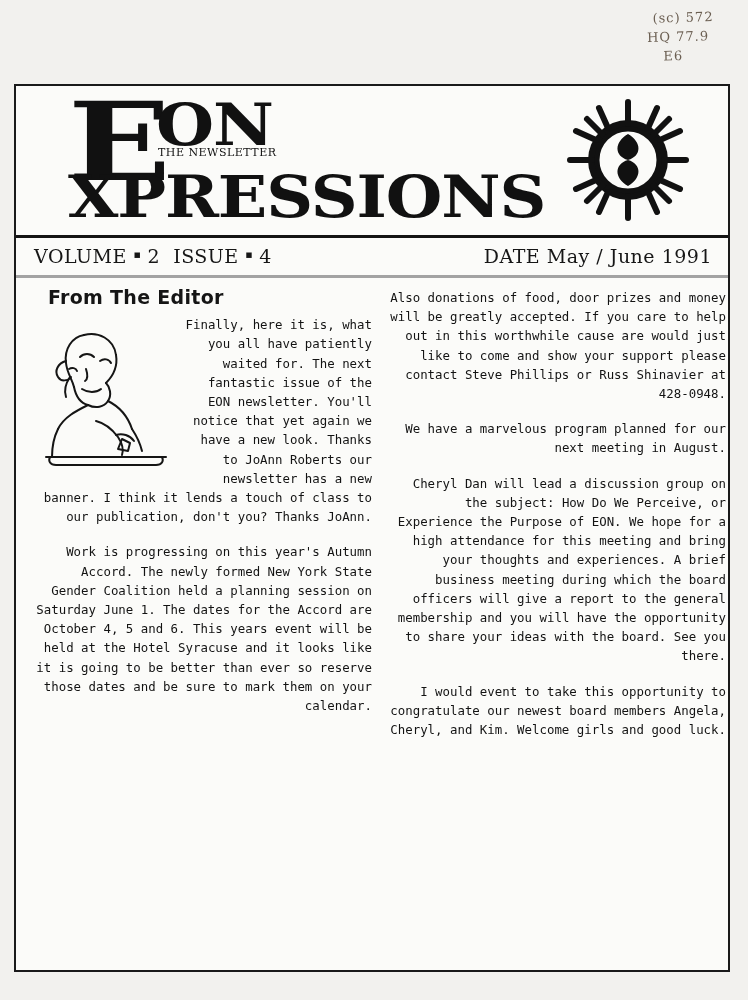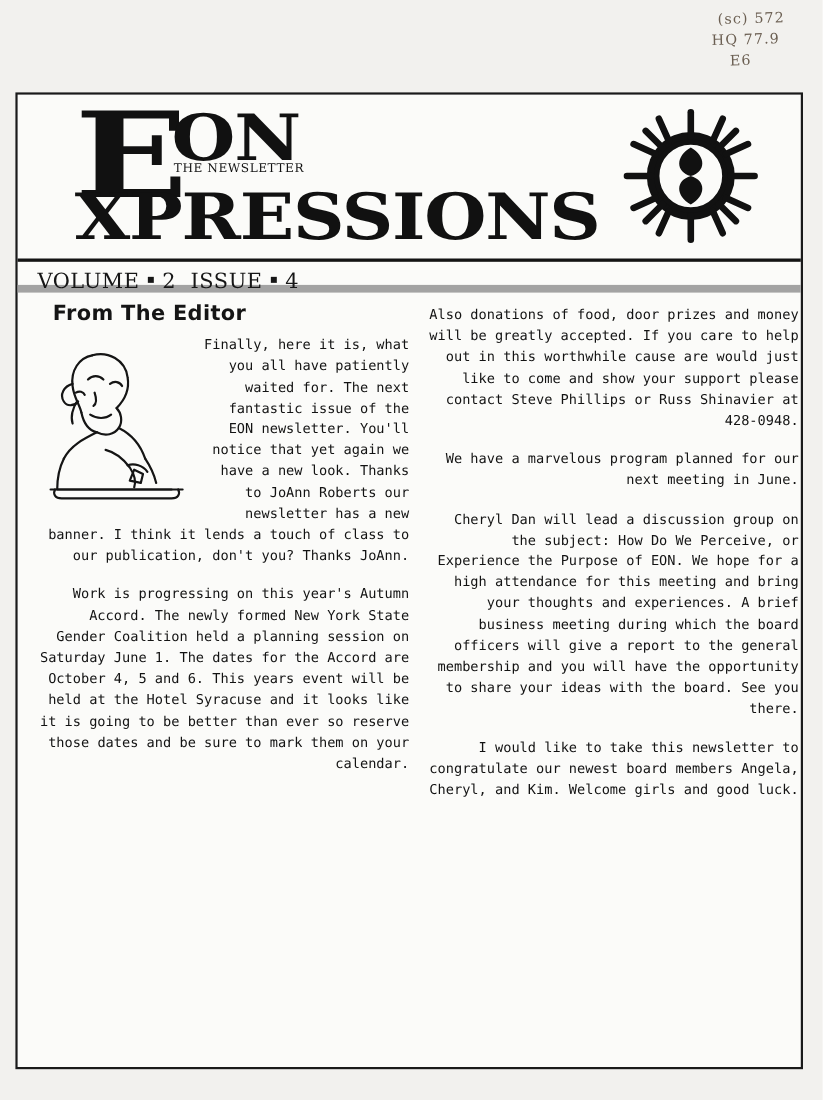--- a/index.html
+++ b/index.html
@@ -122,22 +122,22 @@
     position: absolute;
     right: 38px;
     top: 12px;
     width: 124px;
     height: 124px;
   }
 
   
   .volbar {
     position: relative;
-    height: 28px;
-    border-bottom: 7px solid #a3a3a3;
+    height: 40px;
+    border-bottom: 3px solid #a3a3a3;
     box-sizing: border-box;
   }
   .volbar .vol {
     position: absolute;
     left: 18px;
     top: 7px;
     font-family: "DejaVu Serif", serif;
     font-size: 19px;
     letter-spacing: 0.5px;
     color: #161616;
@@ -251,20 +251,24 @@
 
     <div class="volbar">
       <div class="vol">
         <span>VOLUME</span>
         <span class="sq">▪</span>
         <span>2</span>
         &nbsp;<span>ISSUE</span>
         <span class="sq">▪</span>
         <span>4</span>
       </div>
+      <div class="dt">
+        <span>DATE</span>
+        <span>May / June 1991</span>
+      </div>
     </div>
 
     <div class="body-area">
 
       <div class="col col-left">
         <h2 class="section-title">From The Editor</h2>
 
         <svg class="editor-figure" viewBox="0 0 140 156">
           <g fill="none" stroke="#151515" stroke-width="2" stroke-linecap="round" stroke-linejoin="round">
             <path d="M48 18 C36 20, 28 32, 30 46 C31 56, 36 62, 38 70"></path>
@@ -289,20 +293,20 @@
             <path d="M34 60 C30 66, 28 74, 30 80"></path>
           </g>
         </svg>
 
         <p class="para">Finally, here it is, what you all have patiently waited for. The next fantastic issue of the EON newsletter.  You'll notice that yet again we have a new look. Thanks to JoAnn Roberts our newsletter has a new banner.  I think it lends a touch of class to our publication, don't you? Thanks JoAnn.</p>
         <p class="para">Work is progressing on this year's Autumn Accord.  The newly formed New York State Gender Coalition held a planning session on Saturday June 1.  The dates for the Accord are October 4, 5 and 6.  This years event will be held at the Hotel Syracuse and it looks like it is going to be better than ever so reserve those dates and be sure to mark them on your calendar.</p>
       </div>
 
       <div class="col col-right">
         <p class="para">Also donations of food, door prizes and money will be greatly accepted.  If you care to help out in this worthwhile cause are would just like to come and show your support please contact Steve Phillips or Russ Shinavier at 428-0948.</p>
-        <p class="para">We have a marvelous program planned for our next meeting in June.</p>
+        <p class="para">We have a marvelous program planned for our next meeting in August.</p>
         <p class="para">Cheryl Dan will lead a discussion group on the subject:  How Do We Perceive, or Experience the Purpose of EON.  We hope for a high attendance for this meeting and bring your thoughts and experiences.  A brief business meeting during which the board officers will give a report to the general membership and you will have the opportunity to share your ideas with the board. See you there.</p>
-        <p class="para">I would like to take this newsletter to congratulate our newest board members Angela, Cheryl, and Kim.  Welcome girls and good luck.</p>
+        <p class="para">I would event to take this opportunity to congratulate our newest board members Angela, Cheryl, and Kim.  Welcome girls and good luck.</p>
       </div>
 
     </div>
   </div>
 </div>
 
 </body></html>

